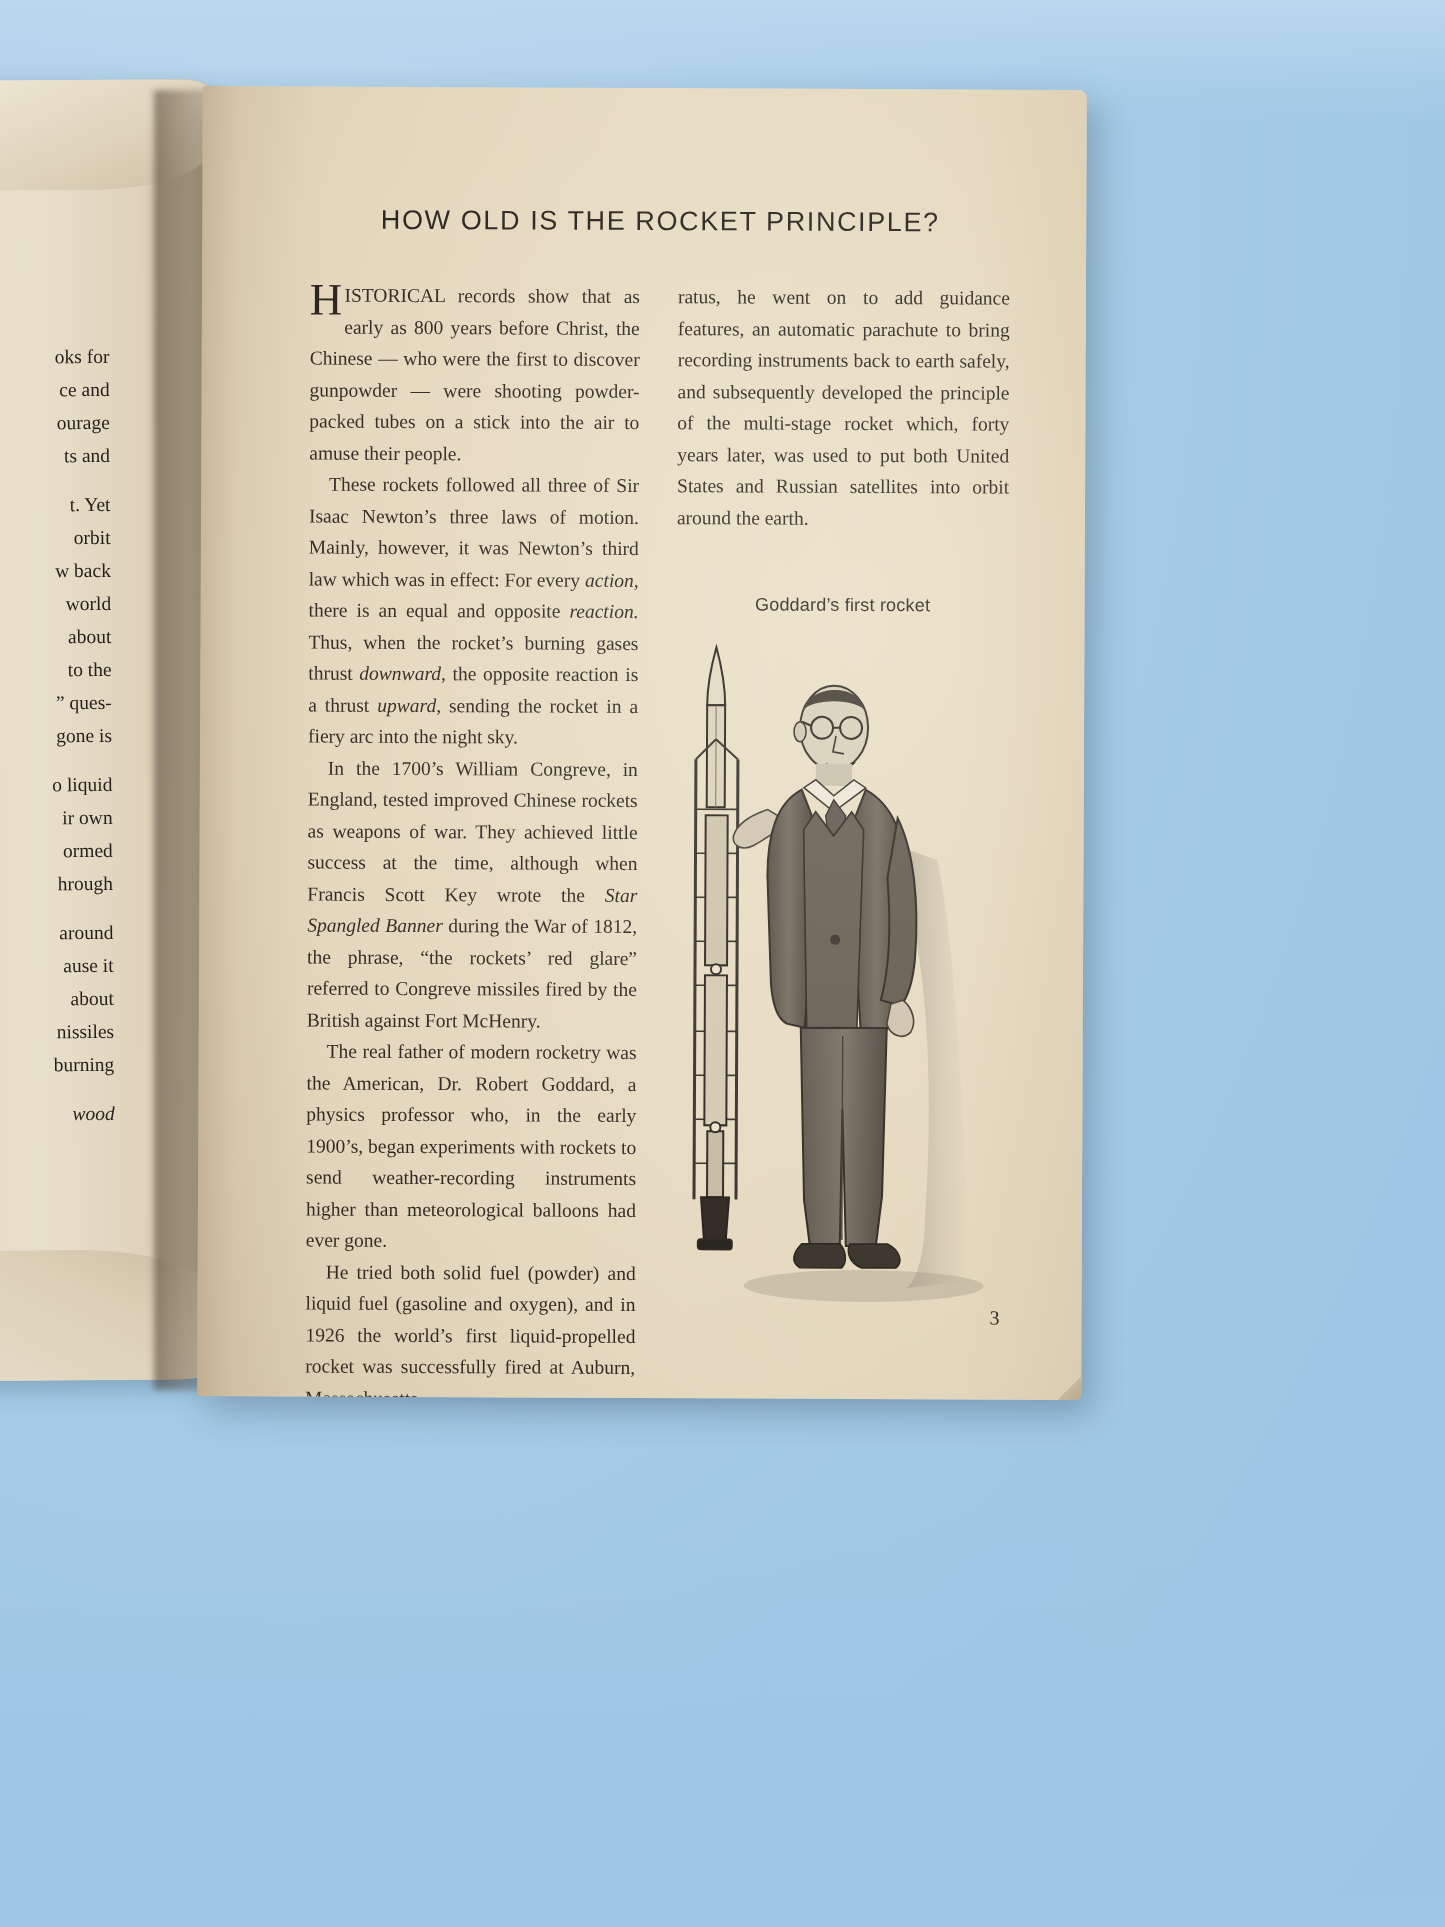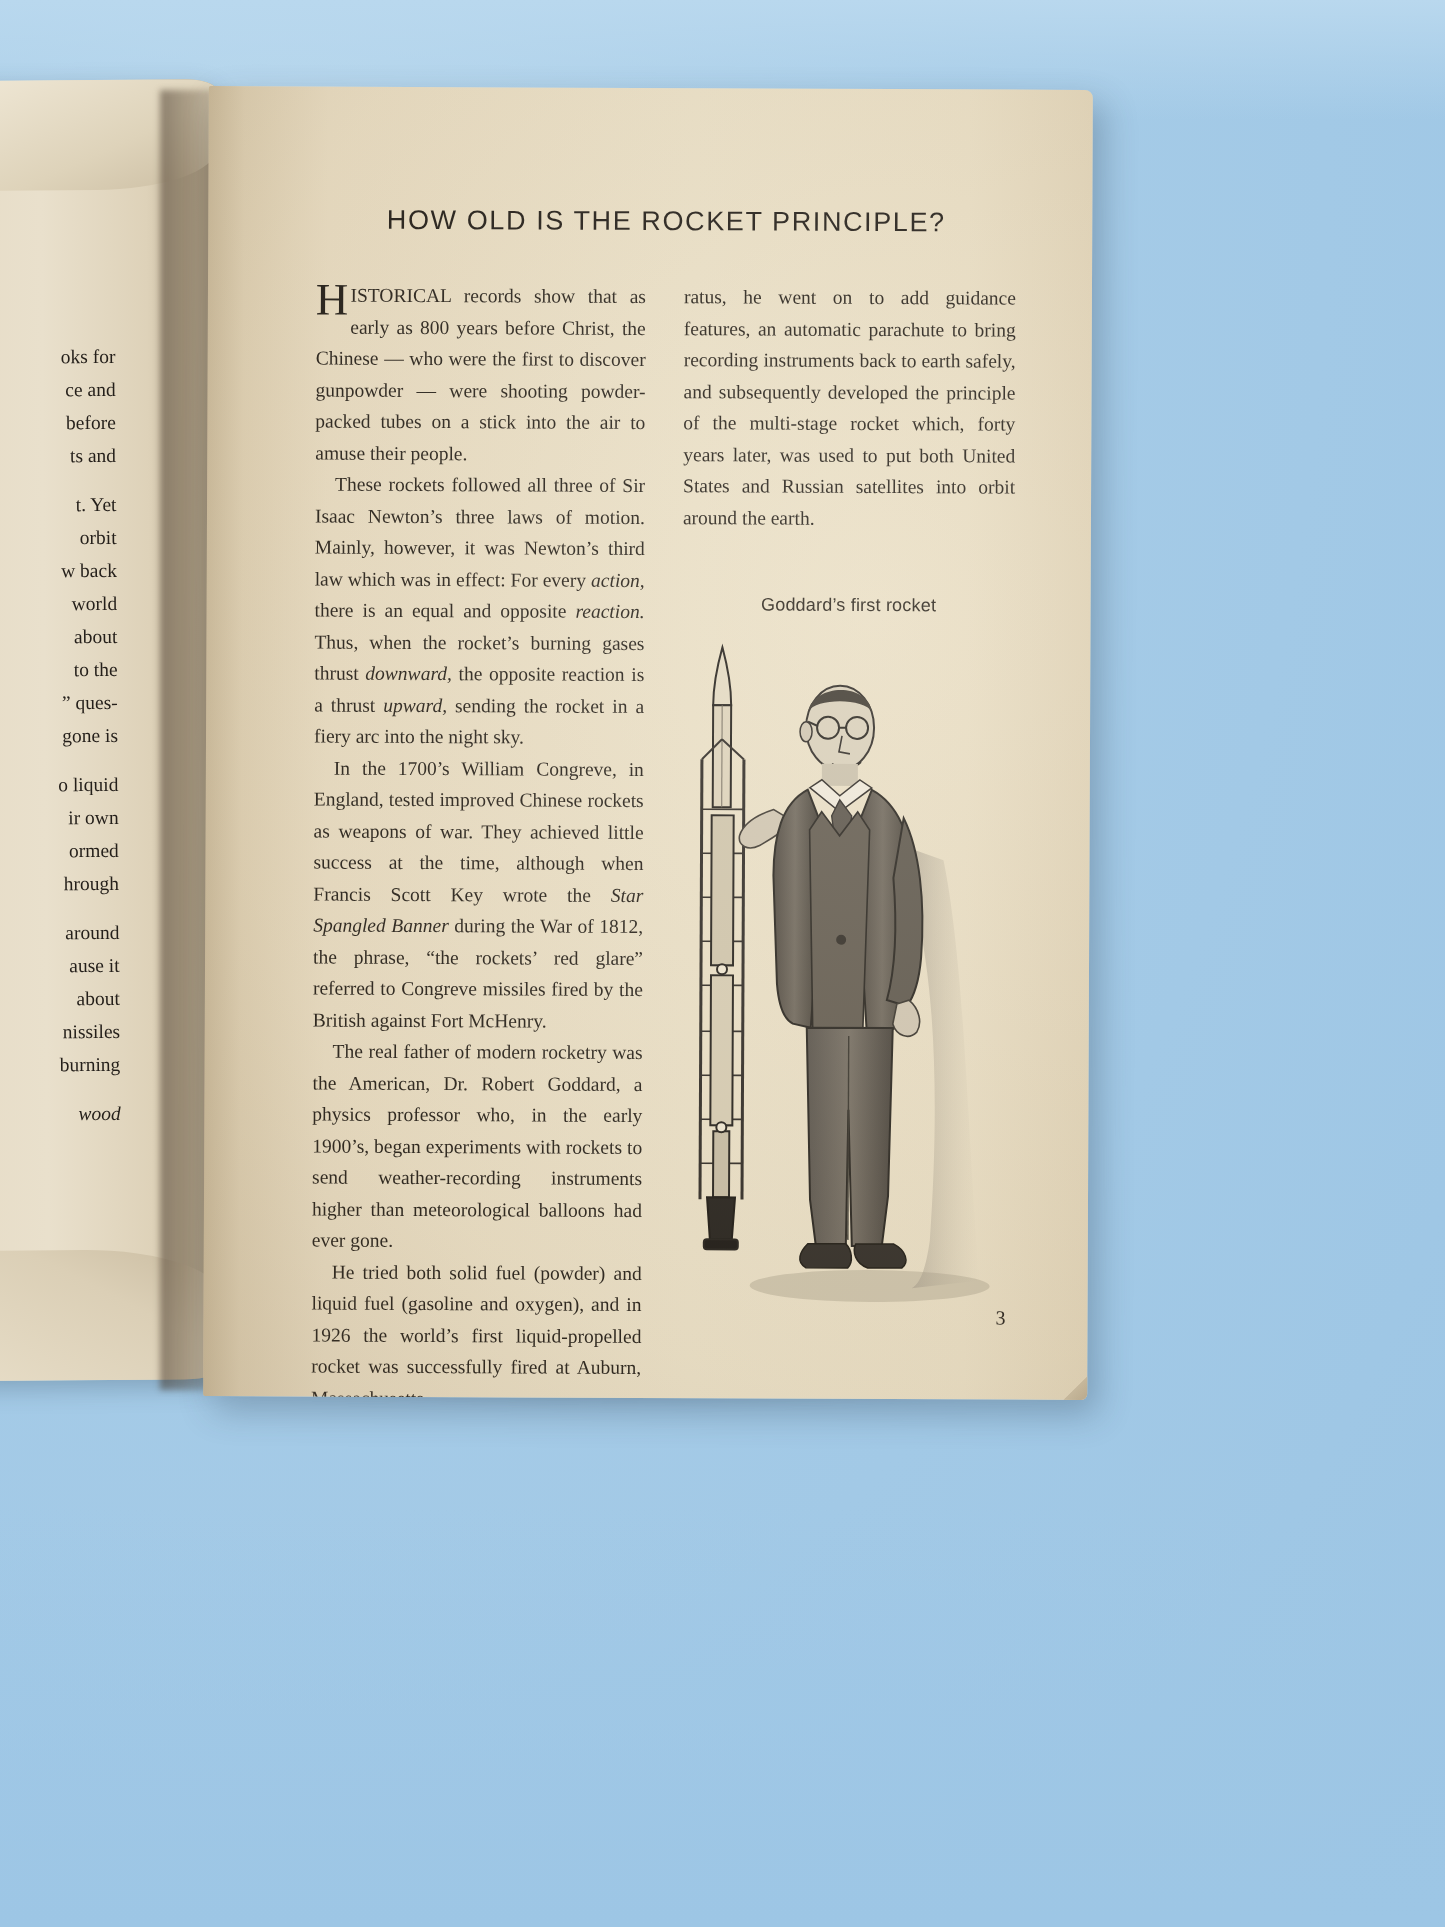--- a/index.html
+++ b/index.html
@@ -29,21 +29,21 @@
   }
   .backdrop-shade-bottom {
     position: absolute;
     left: 0; bottom: 0; width: 100%; height: 420px;
     background: linear-gradient(to top, #9dc6e5, rgba(157,198,229,0));
   }
 
   
   .book {
     position: absolute;
-    left: 10px;
+    left: 4px;
     top: 60px;
     width: 1120px;
     height: 1340px;
   }
 
   
   .page-left {
     position: absolute;
     left: -40px;
     top: 20px;
@@ -219,21 +219,21 @@
 
 <div class="book">
 
   <div class="page-left">
     <div class="page-left-top-curl"></div>
     <div class="page-left-bottom-curl"></div>
     <div class="left-col">
       <p>
         <span>oks for</span><br>
         <span>ce and</span><br>
-        <span>before</span><br>
+        <span>ourage</span><br>
         <span>ts and</span>
       </p>
       <p>
         <span>t. Yet</span><br>
         <span>orbit</span><br>
         <span>w back</span><br>
         <span>world</span><br>
         <span>about</span><br>
         <span>to the</span><br>
         <span>” ques-</span><br>

